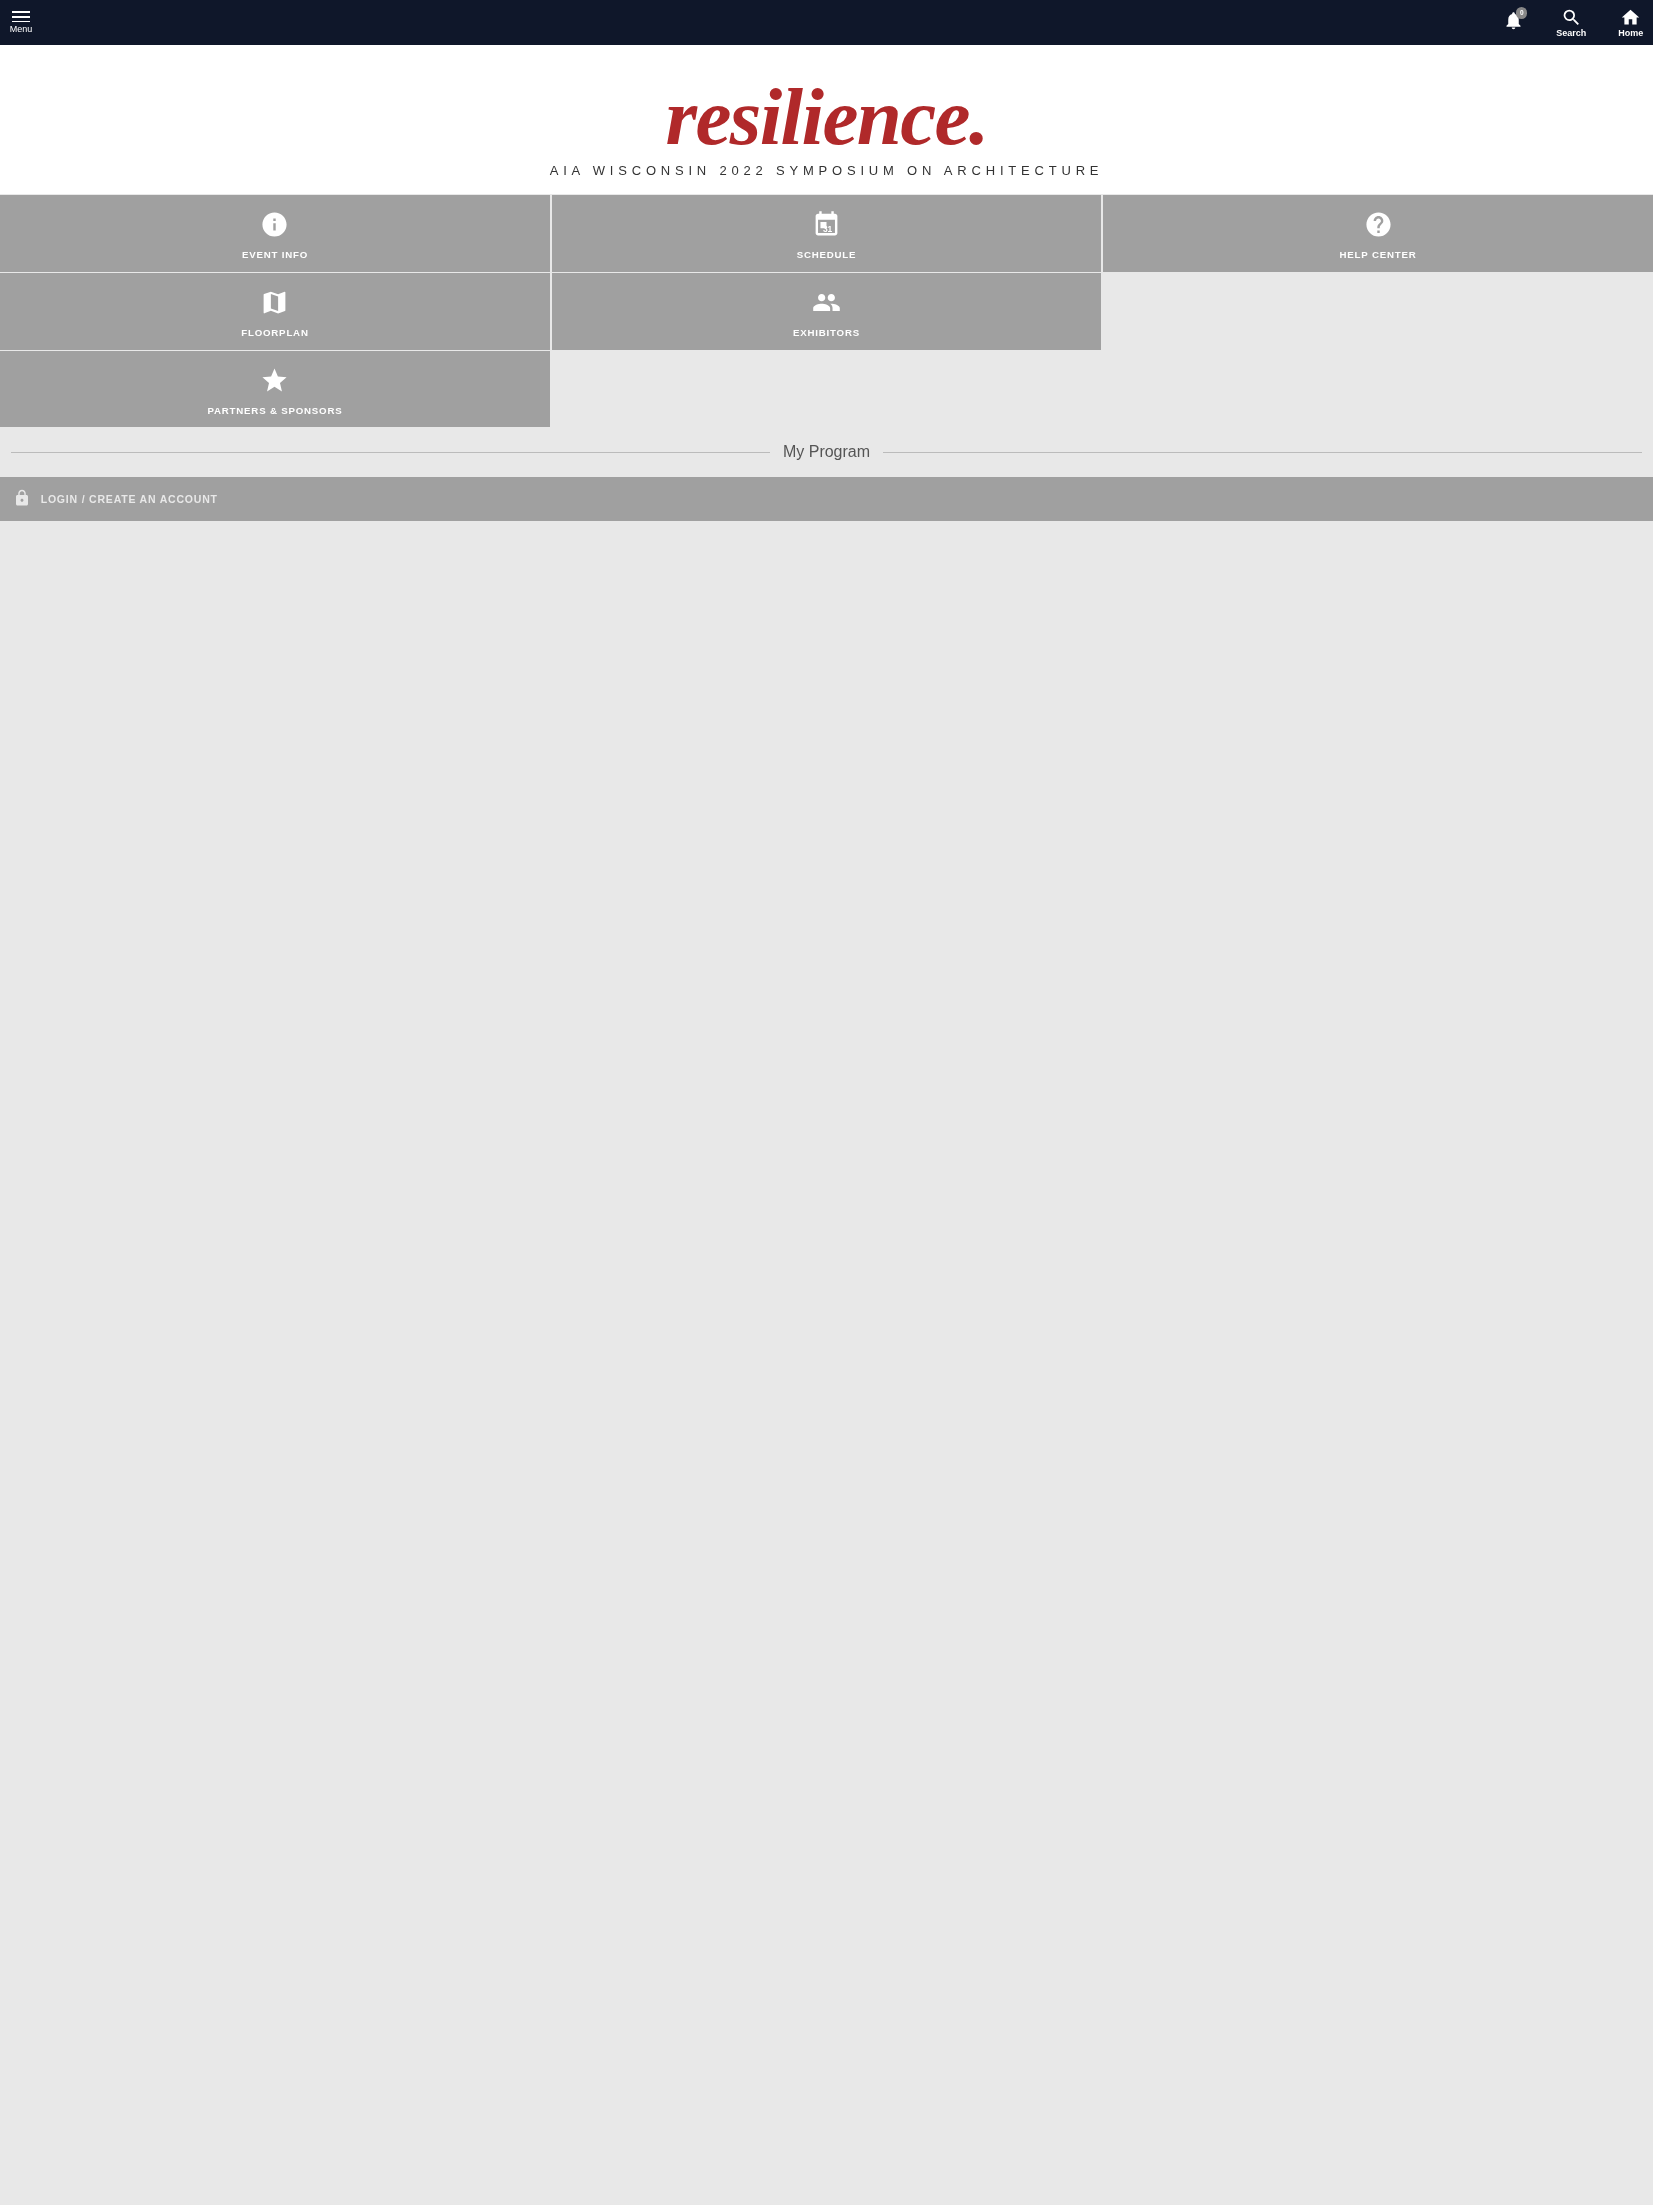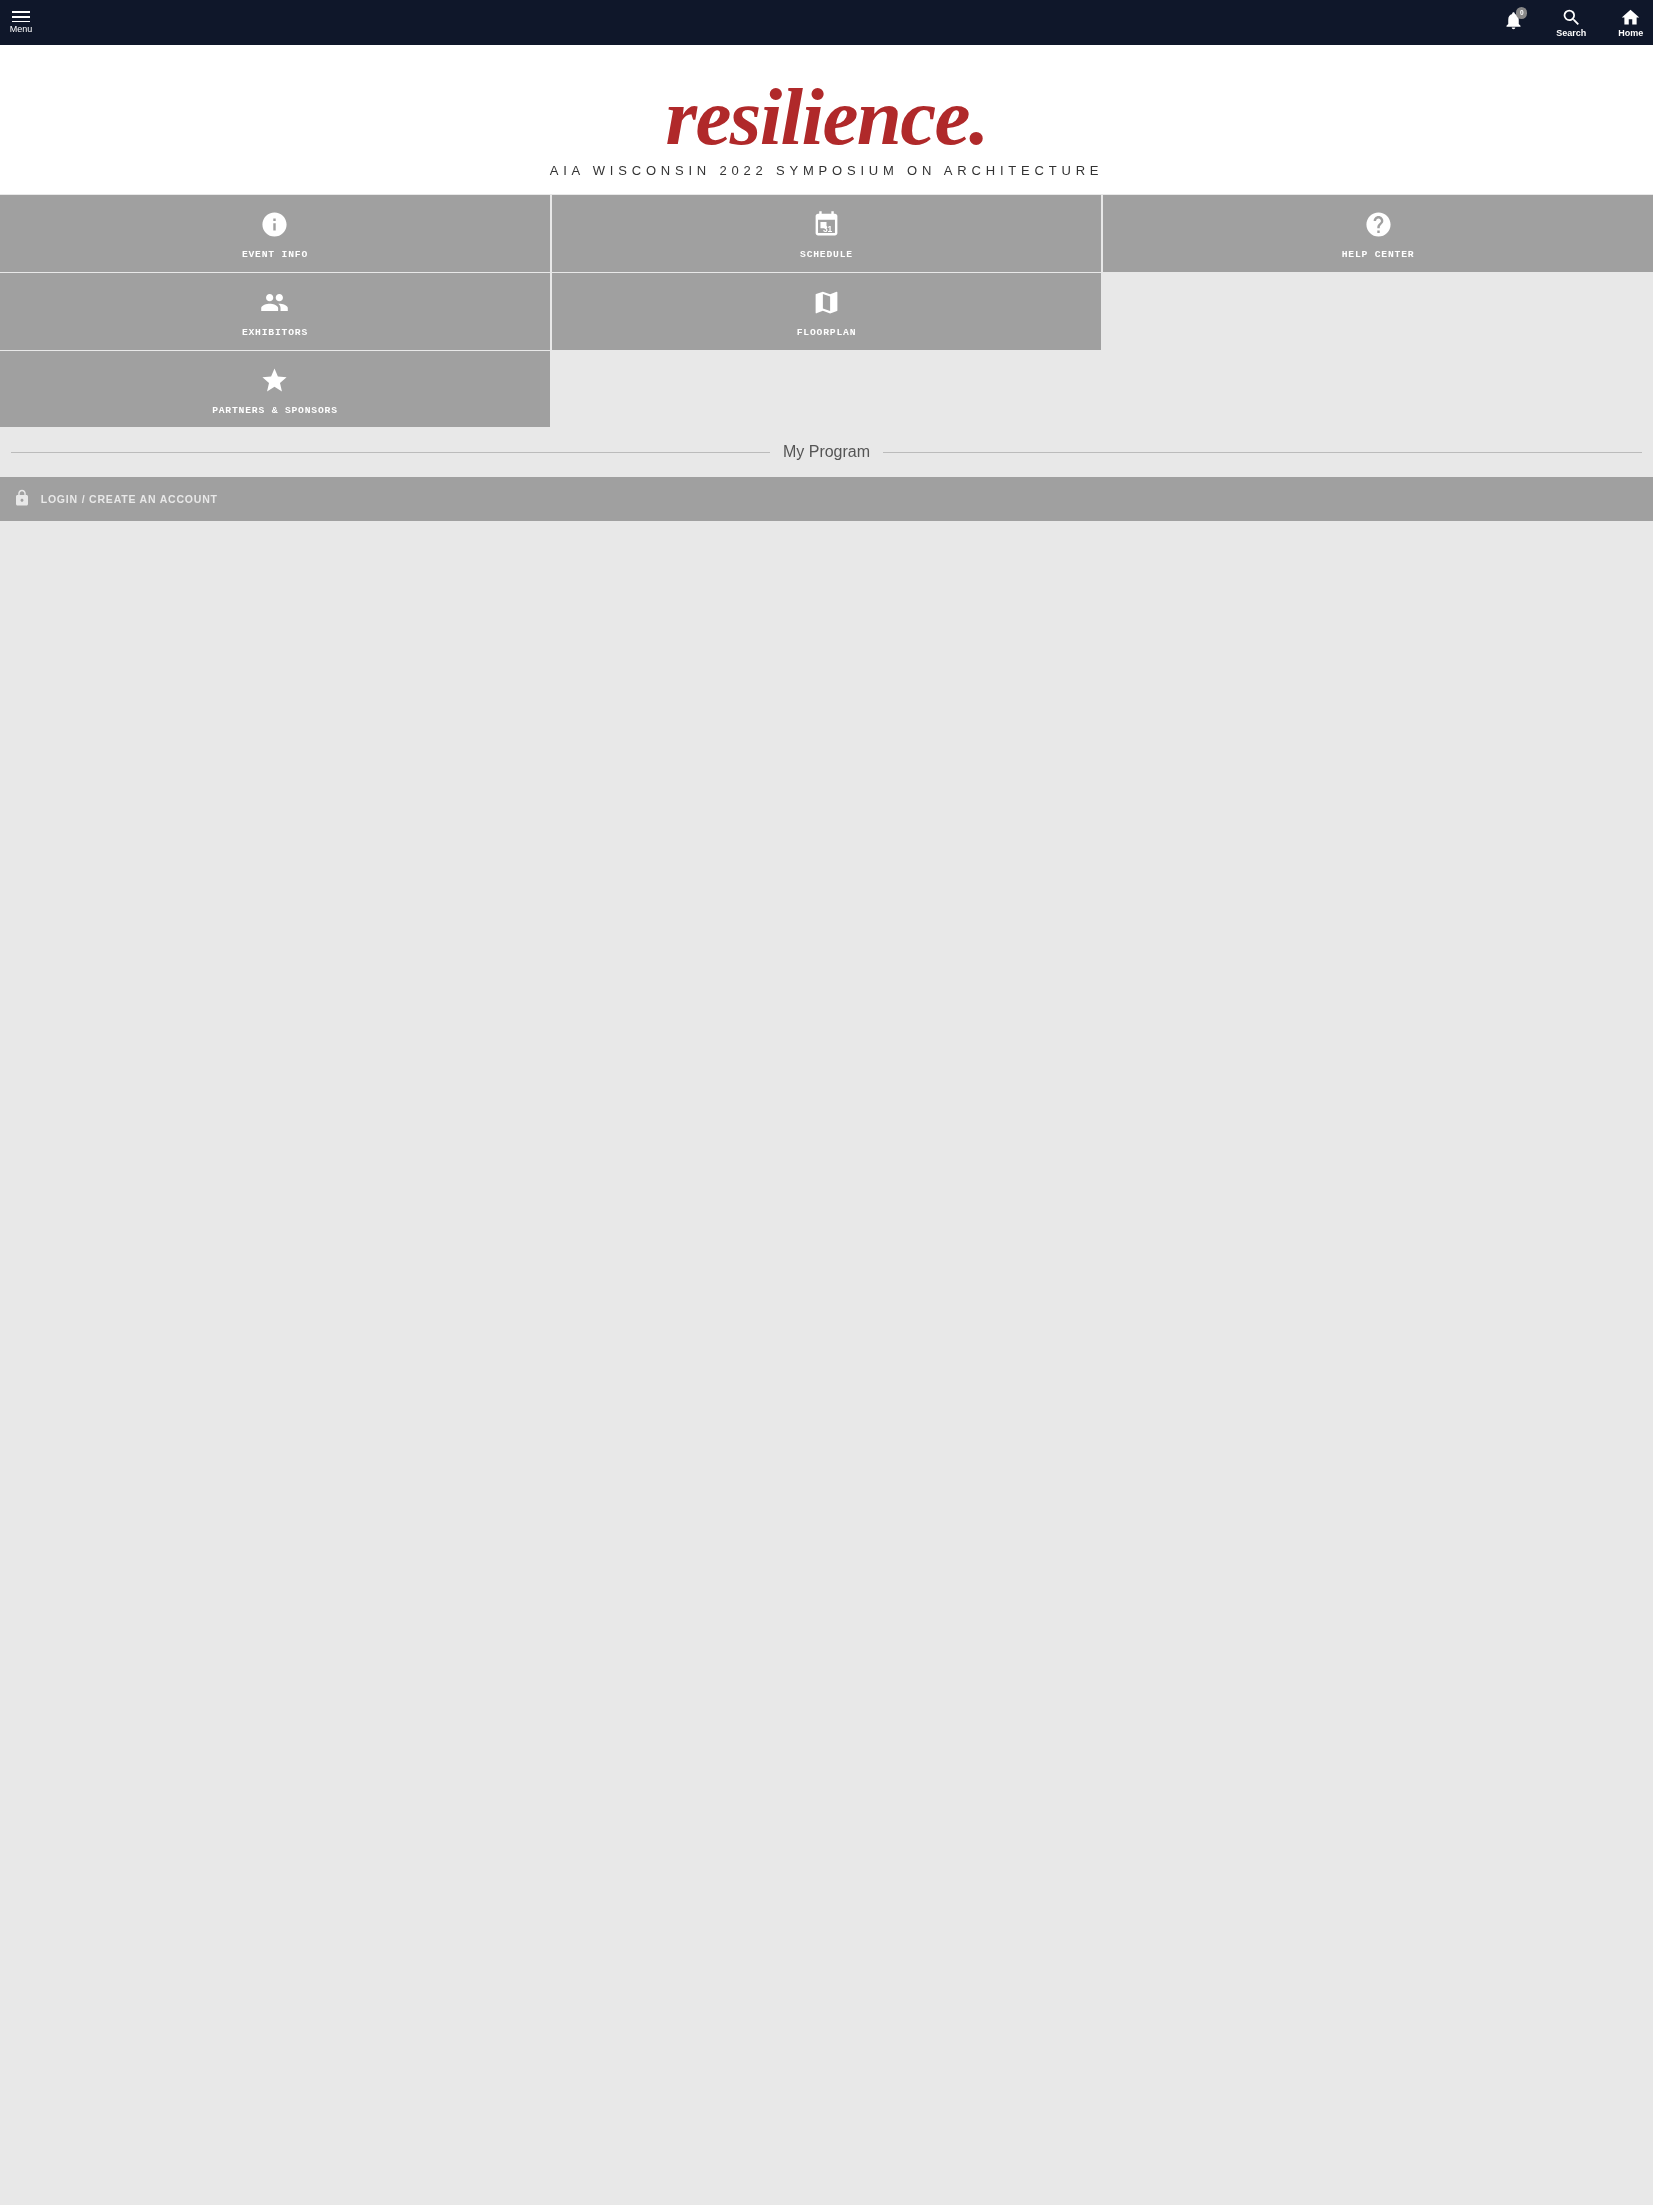--- a/index.html
+++ b/index.html
@@ -135,21 +135,20 @@
       width: 29px;
       height: 29px;
       fill: white;
     }
     .grid-label {
       font-size: 9.7px;
       font-weight: 700;
       color: white;
       letter-spacing: 0.8px;
       text-align: center;
-      font-family: Liberation Mono, monospace;
     }
 
     
     .my-program-section {
       display: flex;
       align-items: center;
       padding: 16px 11px;
       gap: 0;
     }
     .my-program-line {
@@ -264,33 +263,33 @@
     <span class="grid-label">HELP CENTER</span>
   </div>
 
 </div>
 
 <div class="grid-container" style="margin-top:1.6px;">
 
   <div class="grid-item">
     <div class="grid-icon">
       <svg viewBox="0 0 24 24" xmlns="http://www.w3.org/2000/svg">
+        <path d="M20.5 3l-.16.03L15 5.1 9 3 3.36 4.9c-.21.07-.36.25-.36.48V20.5c0 .28.22.5.5.5l.16-.03L9 18.9l6 2.1 5.64-1.9c.21-.07.36-.25.36-.48V3.5c0-.28-.22-.5-.5-.5zM15 19l-6-2.11V5l6 2.11V19z"></path>
+      </svg>
+    </div>
+    <span class="grid-label">FLOORPLAN</span>
+  </div>
+
+  <div class="grid-item">
+    <div class="grid-icon">
+      <svg viewBox="0 0 24 24" xmlns="http://www.w3.org/2000/svg">
         <path d="M16 11c1.66 0 2.99-1.34 2.99-3S17.66 5 16 5c-1.66 0-3 1.34-3 3s1.34 3 3 3zm-8 0c1.66 0 2.99-1.34 2.99-3S9.66 5 8 5C6.34 5 5 6.34 5 8s1.34 3 3 3zm0 2c-2.33 0-7 1.17-7 3.5V19h14v-2.5c0-2.33-4.67-3.5-7-3.5zm8 0c-.29 0-.62.02-.97.05 1.16.84 1.97 1.97 1.97 3.45V19h6v-2.5c0-2.33-4.67-3.5-7-3.5z"></path>
       </svg>
     </div>
     <span class="grid-label">EXHIBITORS</span>
-  </div>
-
-  <div class="grid-item">
-    <div class="grid-icon">
-      <svg viewBox="0 0 24 24" xmlns="http://www.w3.org/2000/svg">
-        <path d="M20.5 3l-.16.03L15 5.1 9 3 3.36 4.9c-.21.07-.36.25-.36.48V20.5c0 .28.22.5.5.5l.16-.03L9 18.9l6 2.1 5.64-1.9c.21-.07.36-.25.36-.48V3.5c0-.28-.22-.5-.5-.5zM15 19l-6-2.11V5l6 2.11V19z"></path>
-      </svg>
-    </div>
-    <span class="grid-label">FLOORPLAN</span>
   </div>
 
 
 </div>
 
 <div style="display:grid; grid-template-columns:1fr 1fr 1fr; gap:1.6px; background:#e8e8e8; margin-top:1.6px;">
 
   <div class="grid-item">
     <div class="grid-icon">
       <svg viewBox="0 0 24 24" xmlns="http://www.w3.org/2000/svg">

